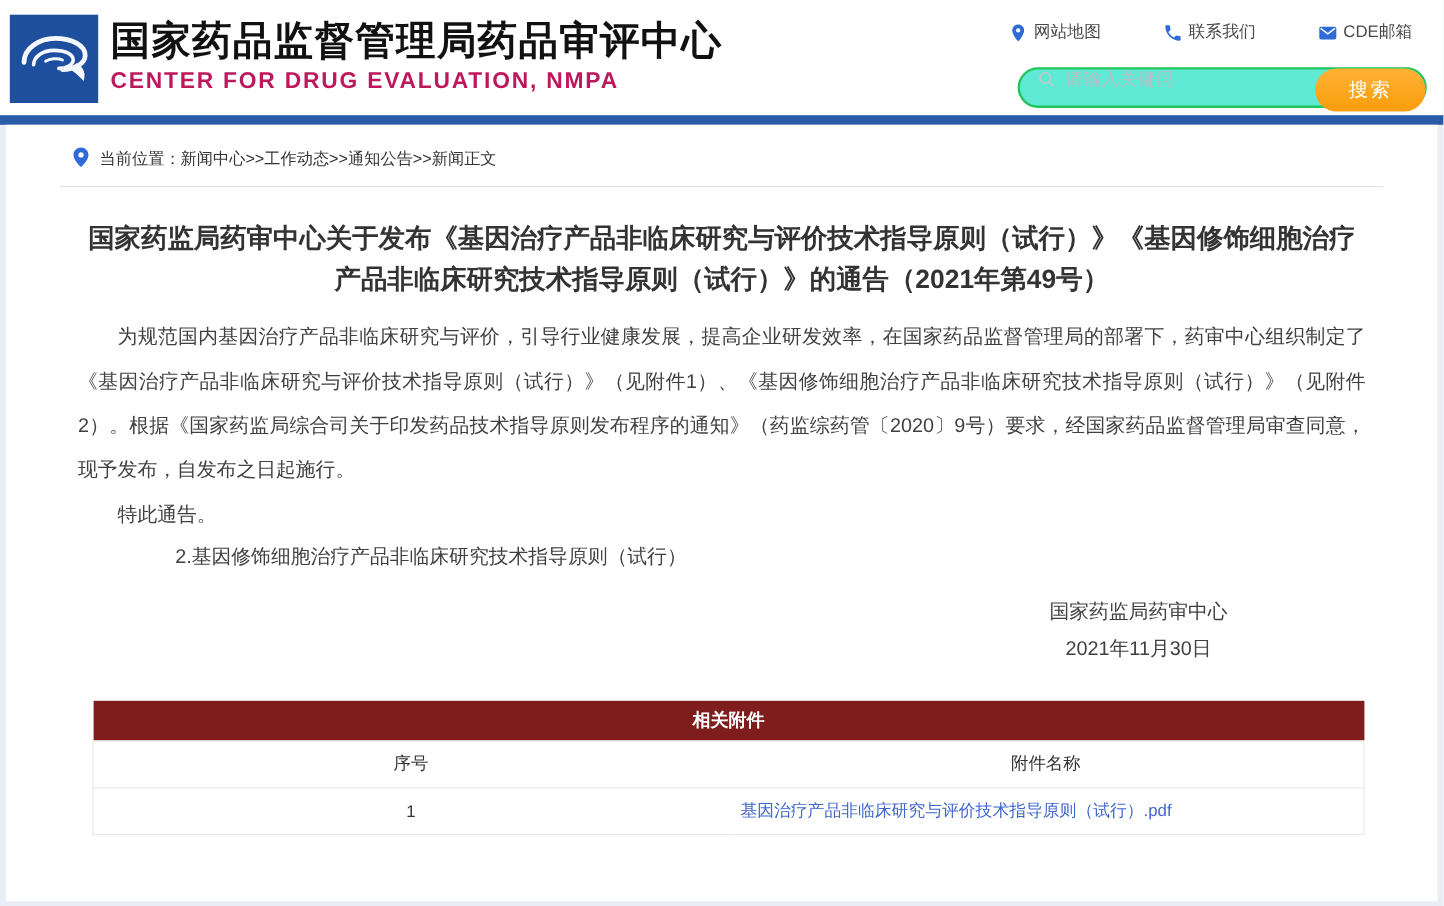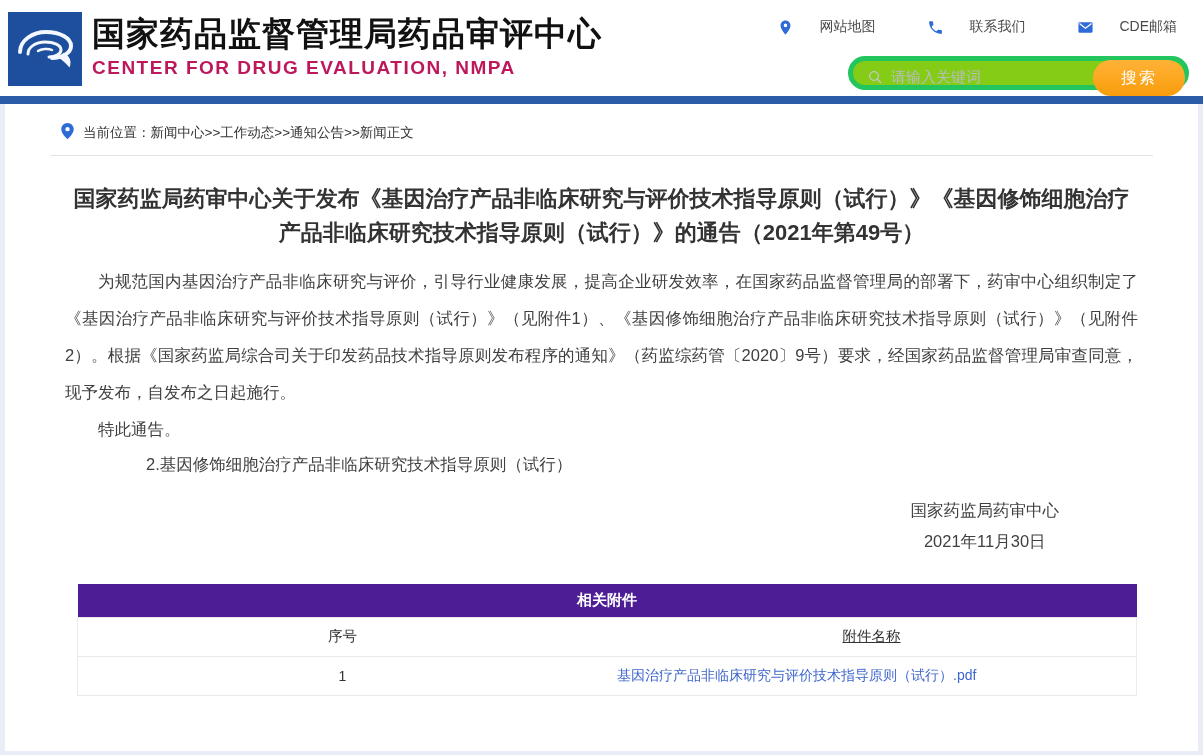--- a/index.html
+++ b/index.html
@@ -18,30 +18,30 @@
     justify-content:space-between;
     padding:0 8px;
   }
   .header-left { display:flex; align-items:flex-start; padding-top:12px; }
   .logo { width:74px; height:74px; flex:0 0 74px; }
   .titles { margin-left:10px; padding-top:2px; }
   .title-cn { font-size:33px; font-weight:bold; color:#111; letter-spacing:1px; line-height:40px;text-align:center; }
   .title-en { font-size:19px; font-weight:bold; color:#be185d; letter-spacing:1.5px; margin-top:3px; }
   .header-right { display:flex; flex-direction:column; align-items:flex-end; padding:18px 6px 0 0; }
   .quick-links { display:flex; gap:52px; margin-right:12px; }
-  .quick-link { display:flex; align-items:center; gap:25px; text-decoration:none; cursor:pointer; }
+  .quick-link { display:flex; align-items:center; gap:4px; text-decoration:none; cursor:pointer; }
   .quick-link span { font-size:14px; color:#4a4a4a; }
   .quick-link svg { width:17px; height:17px; }
   .searchbar {
     margin-top:20px;
     width:341px; height:34px;
-    background:#84cc16;
-    border:5px solid #22c55e;
+    background:#5eead4;
+    border:2px solid #22c55e;
     border-radius:17px;
-    display:flex; align-items:flex-end;
+    display:flex; align-items:flex-start;
     position:relative;
   }
   .searchbar .mag { margin:0 8px 0 14px; width:16px; height:16px; }
   .searchbar input {
     border:none; outline:none; background:transparent;
     font-size:15px; color:#333; width:190px;
     font-family:inherit;
   }
   .searchbar input::placeholder { color:#b9bdc4; }
   .search-btn {
@@ -75,35 +75,35 @@
   }
   .pubdate { text-align:center; font-size:14px; color:#b5b5b5; margin-top:11px; }
   .body-p {
     margin-top:13px;
     font-size:16.5px; line-height:37px;
     text-indent:2em; text-align:justify; color:#404040;
   }
   .notice-line { font-size:16.5px; line-height:36px; text-indent:2em; }
   .att-line1 { font-size:16.5px; line-height:35px; text-indent:2em; }
   .att-line2 { font-size:16.5px; line-height:35px; margin-left:81px; }
-  .signature { width:fit-content; margin:13px 79px 0 auto; text-align:center; font-size:16.5px; line-height:31px; color:#404040; }
+  .signature { width:fit-content; margin:13px 115px 0 auto; text-align:center; font-size:16.5px; line-height:31px; color:#404040; }
   
   .att-table { margin:27px 0 0 12px; width:1060px; border-collapse:collapse; table-layout:fixed; }
   .att-table .t-title {
-    background:#4c1d95; color:#fff;
+    background:#7f1d1d; color:#fff;
     font-size:15px; font-weight:bold;
     text-align:center; height:33px;
   }
   .att-table th, .att-table td { border-bottom:1px solid #e9e9e9; }
   .att-table .edge { border-left:1px solid #ececec; }
   .att-table .edge-r { border-right:1px solid #ececec; }
   .col-no { width:45px; }
   .att-table .hdr { height:39px; font-size:14.5px; color:#333; font-weight:normal; }
   .att-table .hdr.no { text-align:center; }
-  .att-table .hdr.name { text-align:center;text-decoration:underline; }
+  .att-table .hdr.name { text-align:center; }
   .att-table td { height:39px; font-size:14px; }
   .att-table td.no { text-align:center; color:#333; }
   .att-table td.name { padding-left:10px; }
   .file-link { color:#3f66cc; text-decoration:none; cursor:pointer; }
 </style>
 </head>
 <body>
 
 <header class="site-header">
   <div class="header-left">

